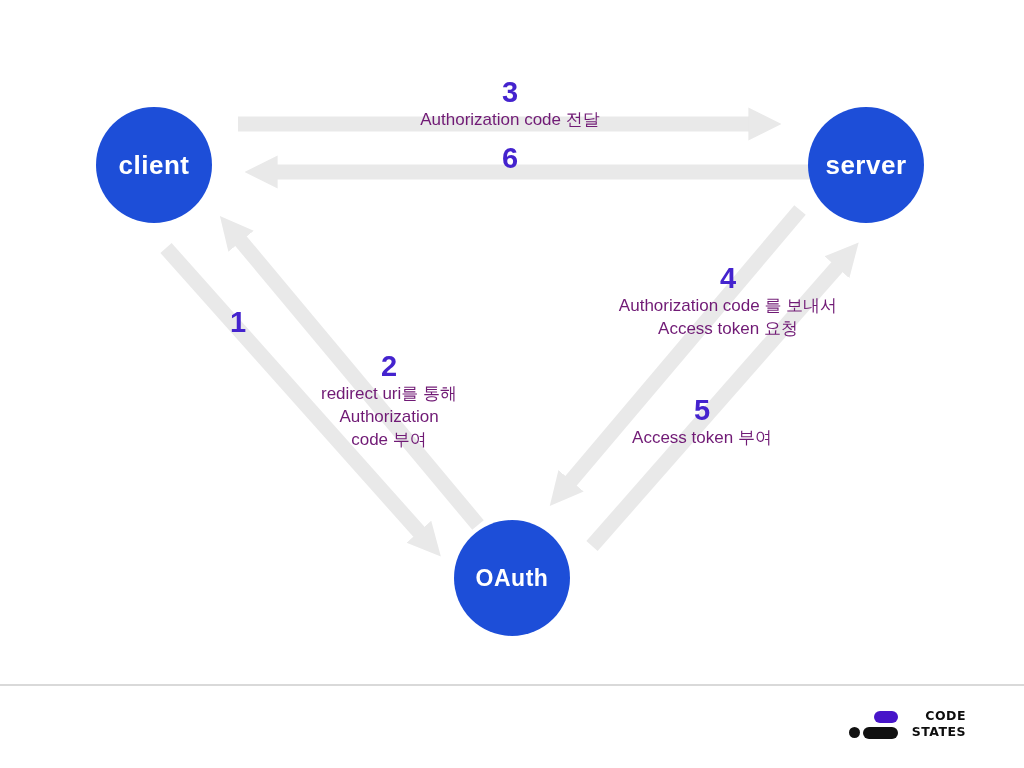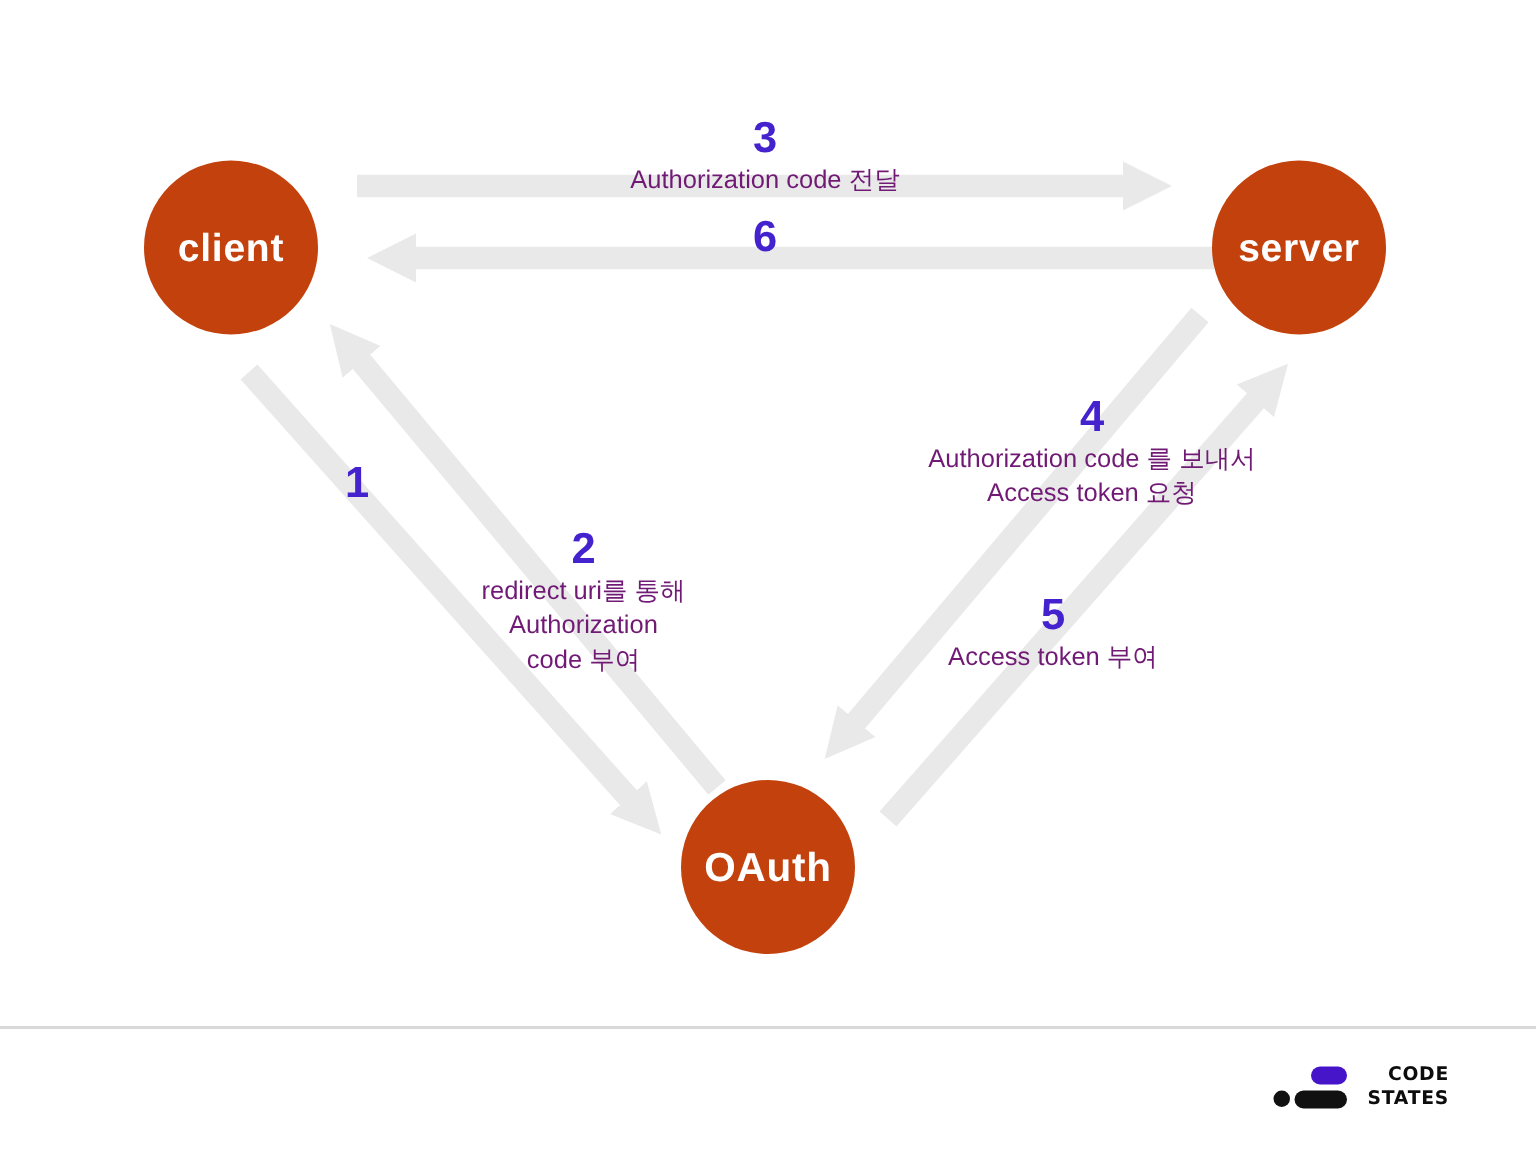--- a/index.html
+++ b/index.html
@@ -5,27 +5,27 @@
   html,body { margin:0; padding:0; background:#ffffff; }
   .stage {
     position:relative; width:1024px; height:768px; background:#ffffff;
     overflow:hidden;
     font-family:"Liberation Sans","DejaVu Sans",sans-serif;
   }
   .arrows { position:absolute; left:0; top:0; }
 
   .node {
     position:absolute; width:116px; height:116px; border-radius:50%;
-    background:#c2410c; color:#ffffff;
+    background:#1d4ed8; color:#ffffff;
     display:flex; align-items:center; justify-content:center;
     font-weight:bold; font-size:26px; letter-spacing:0.5px;
   }
   .node-client { left:96px;  top:107px; }
   .node-server { left:808px; top:107px; }
-  .node-oauth  { left:454px; top:520px; font-size:27px; }
+  .node-oauth  { left:454px; top:520px; font-size:23px; }
 
   .step { position:absolute; text-align:center; }
   .step .num  { font-size:29px; font-weight:bold; color:#4423ce; line-height:32px; }
   .step .line { font-size:17px; color:#701a75; line-height:23px; }
   .step-3 { left:360px; top:76px;  width:300px; }
   .step-6 { left:360px; top:142px; width:300px; }
   .step-1 { left:113px; top:306px; width:250px; }
   .step-2 { left:264px; top:350px; width:250px; }
   .step-4 { left:578px; top:262px; width:300px; }
   .step-5 { left:577px; top:394px; width:250px; }

